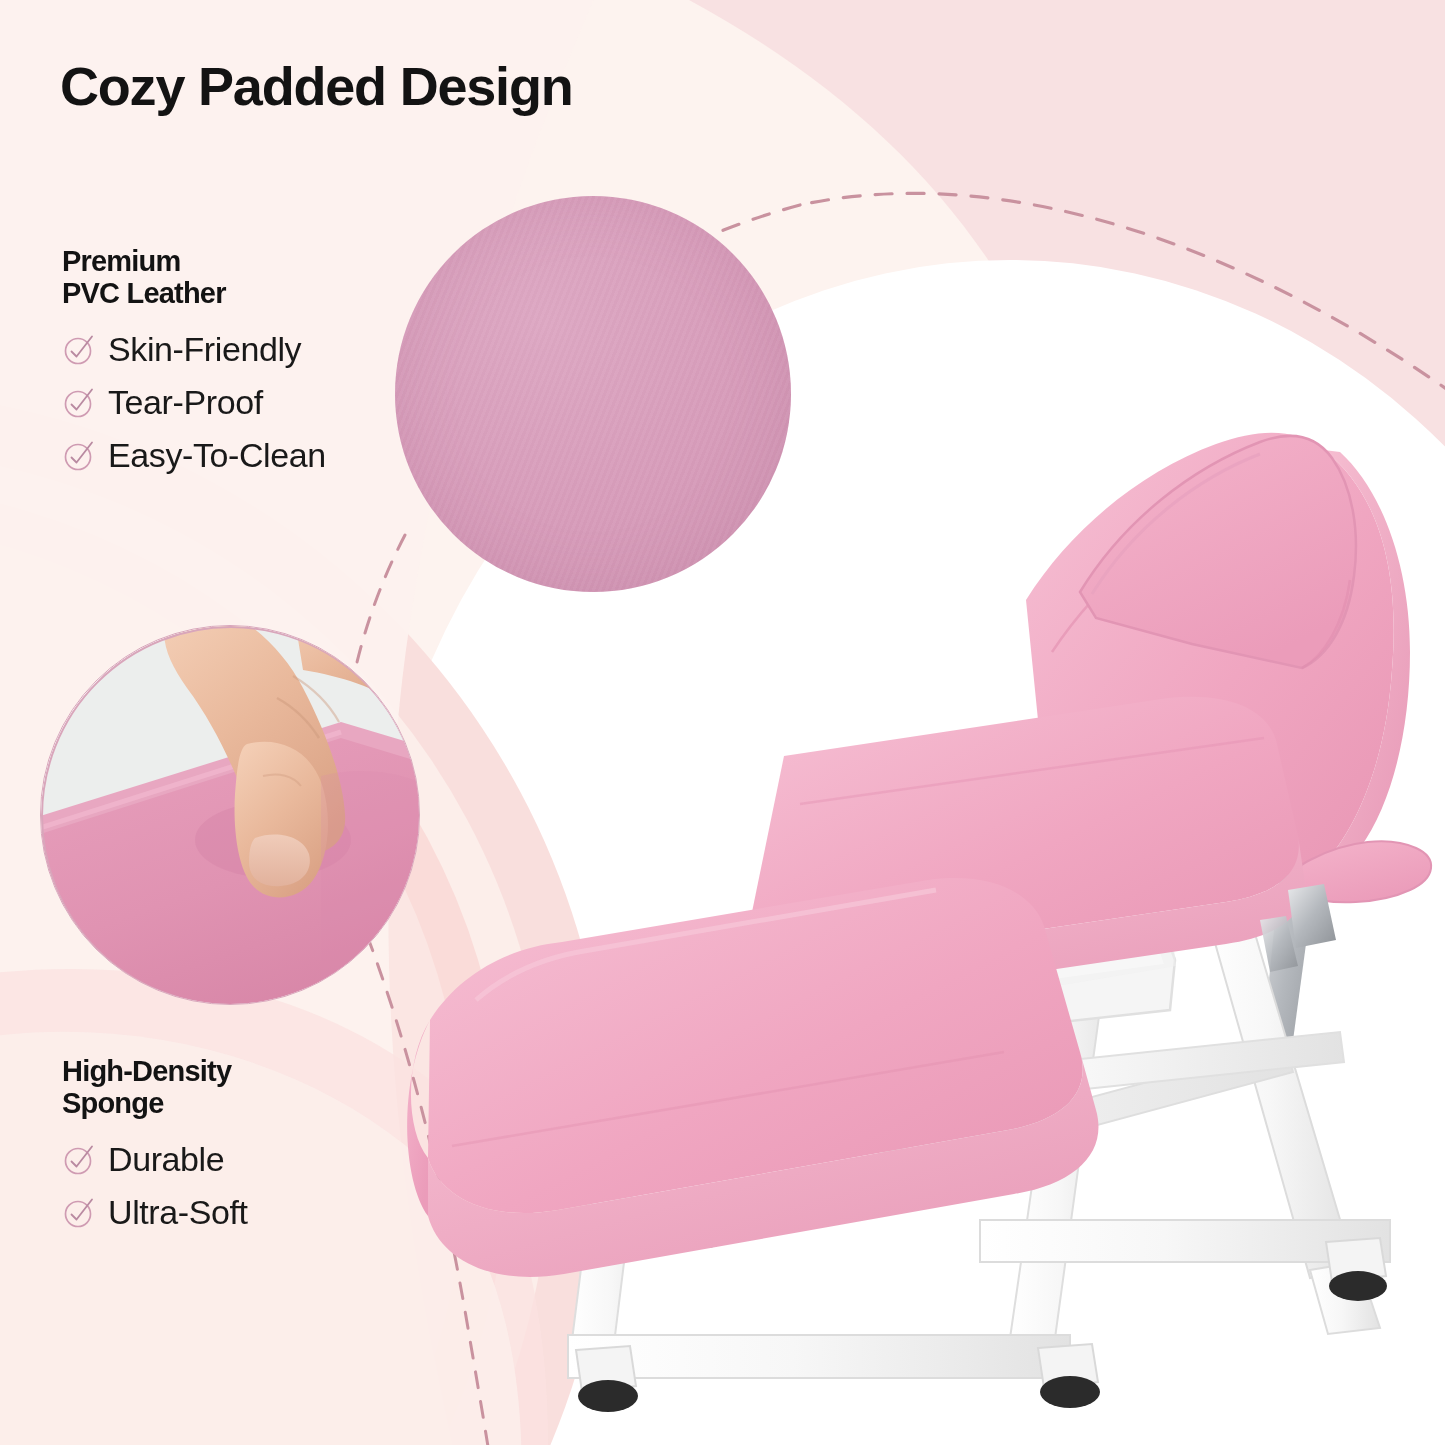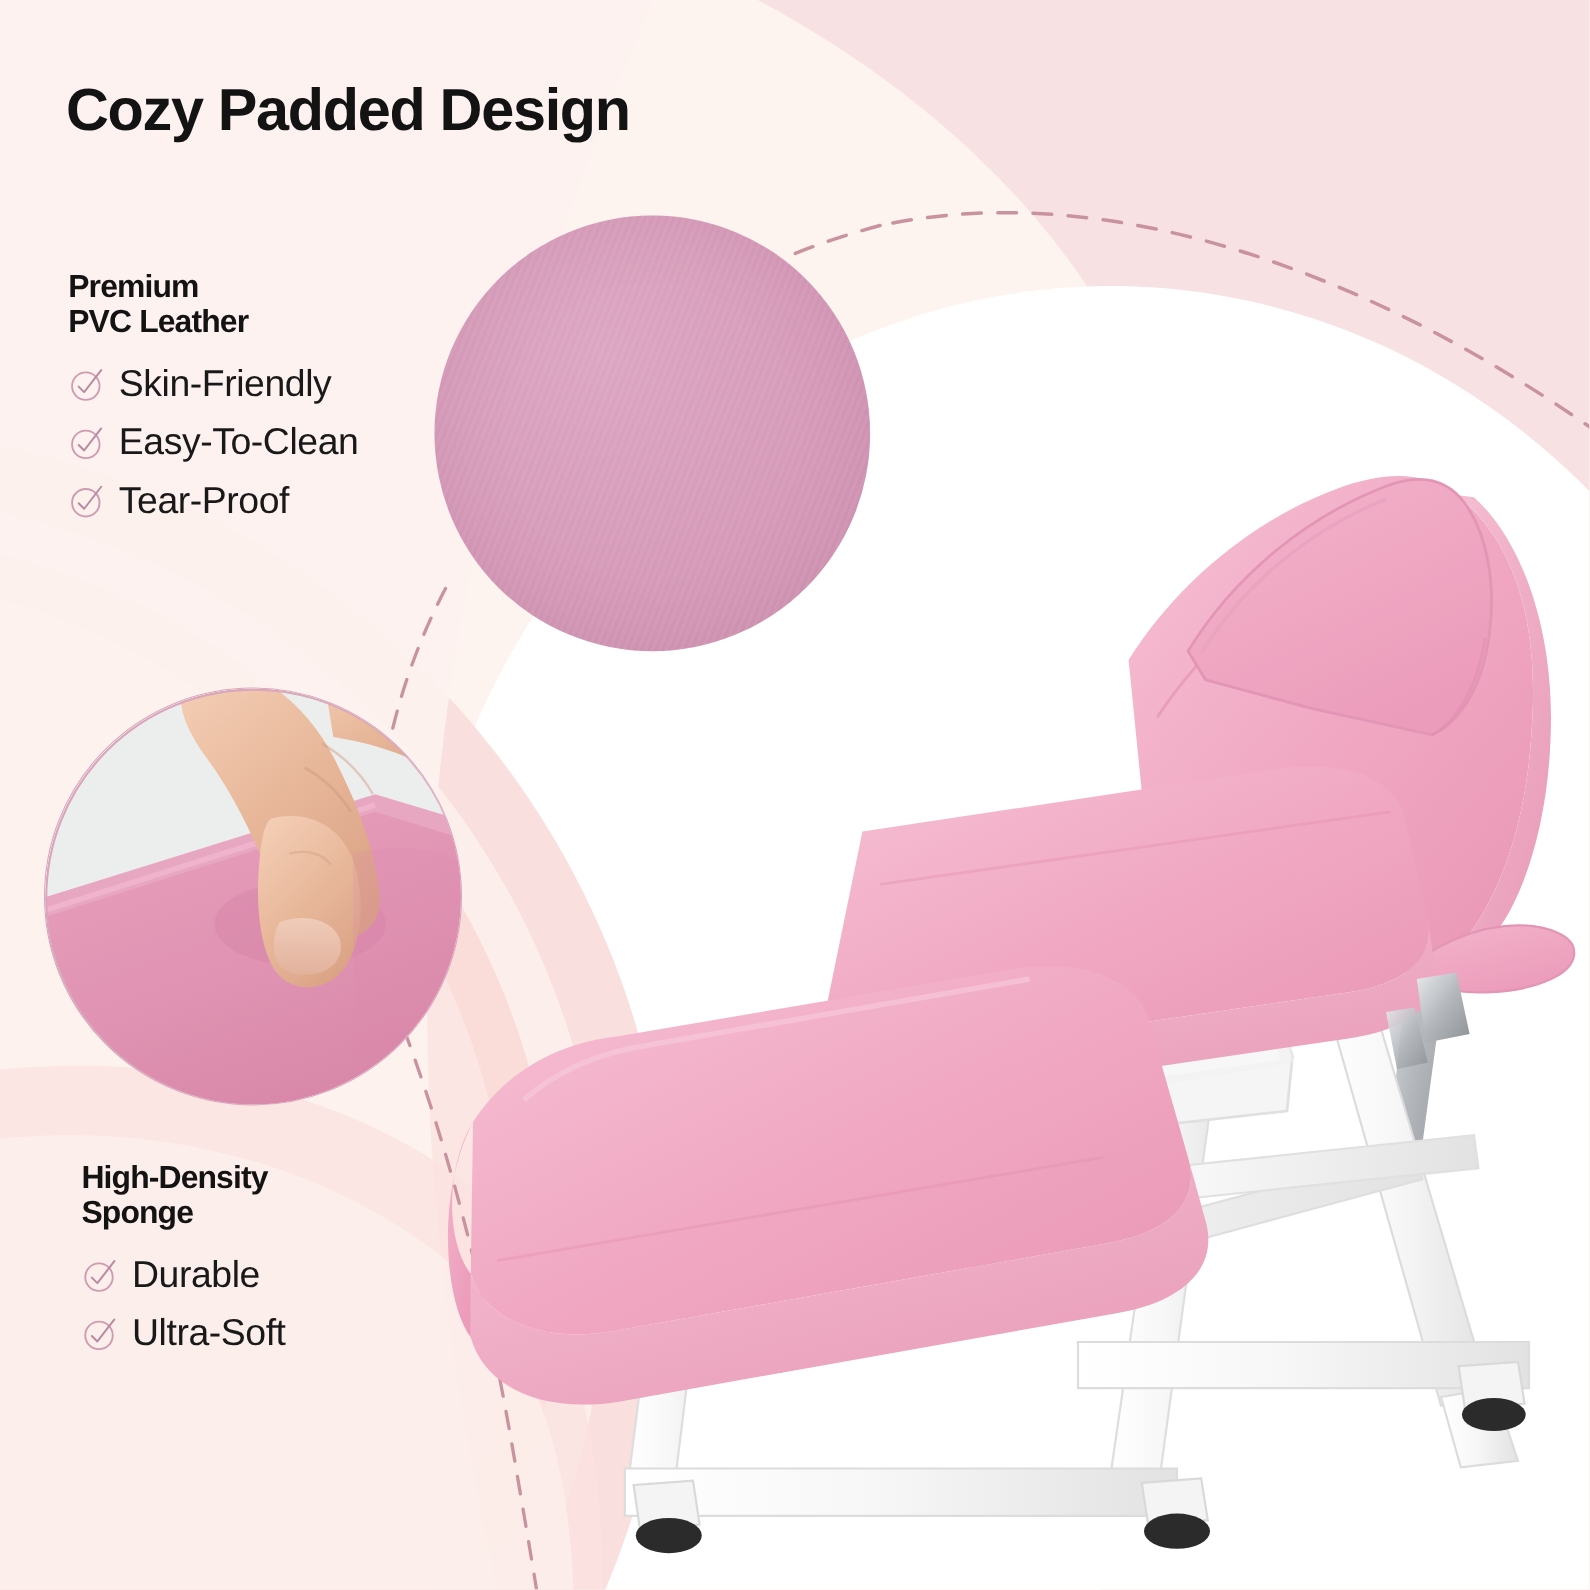--- a/index.html
+++ b/index.html
@@ -9,21 +9,21 @@
     background:#fdf3ef;
     position:relative;
     overflow:hidden;
   }
 
   
   #bg { position:absolute; inset:0; width:1445px; height:1445px; }
 
   
   .page-title{
-    position:absolute; left:60px; top:72px;
+    position:absolute; left:60px; top:58px;
     font-size:54px; font-weight:800; letter-spacing:-1.2px;
     color:#131313; line-height:1.05;
     font-family:"Liberation Sans", sans-serif;
   }
 
   
   .feature { position:absolute; }
   .feature-title{
     font-size:29px; font-weight:800; letter-spacing:-0.8px;
     color:#131313; line-height:1.12; white-space:pre-line;
@@ -34,21 +34,21 @@
     margin-bottom:6px;
   }
   .bullet-label{
     font-size:34px; color:#191919; letter-spacing:-0.4px;
     line-height:1.38; font-weight:400;
   }
   .check-icon{ flex:0 0 auto; width:34px; height:34px; display:block; }
 
   
   #feat-pvc    { left:62px; top:245px;  }
-  #feat-sponge { left:74px; top:1055px; }
+  #feat-sponge { left:62px; top:1055px; }
 
   
   .circle-photo{
     position:absolute; border-radius:50%; overflow:hidden;
   }
   #circle-leather{
     left:395px; top:196px; width:396px; height:396px;
     background:
       radial-gradient(circle at 38% 32%, #dda8c3 0%, #d79cba 55%, #cf93b2 100%);
     box-shadow:inset 0 0 60px rgba(180,110,145,.18);
@@ -355,29 +355,29 @@
         <path d="M9.5,19.5 L14.5,24.5 L30,4.5" fill="none" stroke="#b98aa1" stroke-width="1.8" stroke-linecap="round" stroke-linejoin="round"></path>
       </svg>
       <span class="bullet-label">Skin-Friendly</span>
     </div>
 
     <div class="bullet">
       <svg class="check-icon" viewBox="0 0 34 34">
         <circle cx="16" cy="19" r="12.5" fill="none" stroke="#cf9bb2" stroke-width="1.7"></circle>
         <path d="M9.5,19.5 L14.5,24.5 L30,4.5" fill="none" stroke="#b98aa1" stroke-width="1.8" stroke-linecap="round" stroke-linejoin="round"></path>
       </svg>
-      <span class="bullet-label">Easy-To-Clean</span>
+      <span class="bullet-label">Tear-Proof</span>
     </div>
 
     <div class="bullet">
       <svg class="check-icon" viewBox="0 0 34 34">
         <circle cx="16" cy="19" r="12.5" fill="none" stroke="#cf9bb2" stroke-width="1.7"></circle>
         <path d="M9.5,19.5 L14.5,24.5 L30,4.5" fill="none" stroke="#b98aa1" stroke-width="1.8" stroke-linecap="round" stroke-linejoin="round"></path>
       </svg>
-      <span class="bullet-label">Tear-Proof</span>
+      <span class="bullet-label">Easy-To-Clean</span>
     </div>
 
   </div>
 </div>
 
 <div class="feature" id="feat-sponge">
   <div class="feature-title">High-Density
 Sponge</div>
   <div class="bullets">
 

